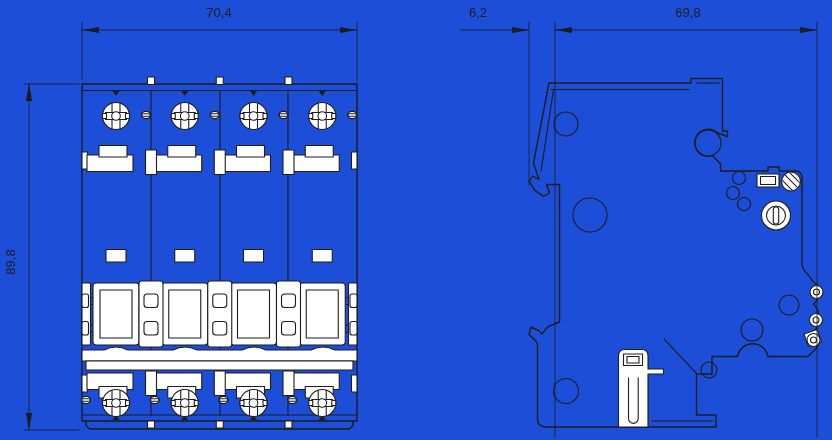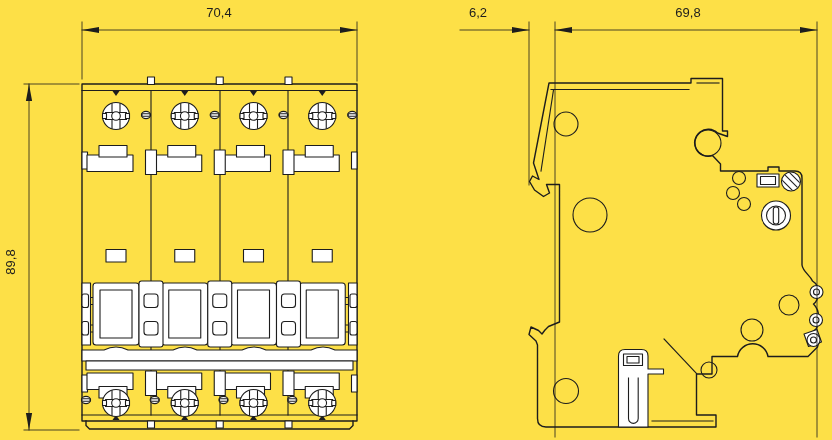--- a/index.html
+++ b/index.html
@@ -1,16 +1,16 @@
 <!DOCTYPE html>
 <html><head>
 <meta charset="utf-8">
 <style>
   html,body{margin:0;padding:0;background:#ffffff;}
-  .stage{position:relative;width:832px;height:440px;background:#fde047;overflow:hidden;
+  .stage{position:relative;width:832px;height:440px;background:#1d4ed8;overflow:hidden;
          font-family:"Liberation Sans",sans-serif;}
   svg{position:absolute;left:0;top:0;}
   .dim-text{font:13px "Liberation Sans",sans-serif;fill:#1d1d1d;}
   .fillb{fill:#1d1d1d;stroke:none;}
 </style>
 </head>
 <body>
 
 <div class="stage">
 <svg width="832" height="440" viewBox="0 0 832 440">

